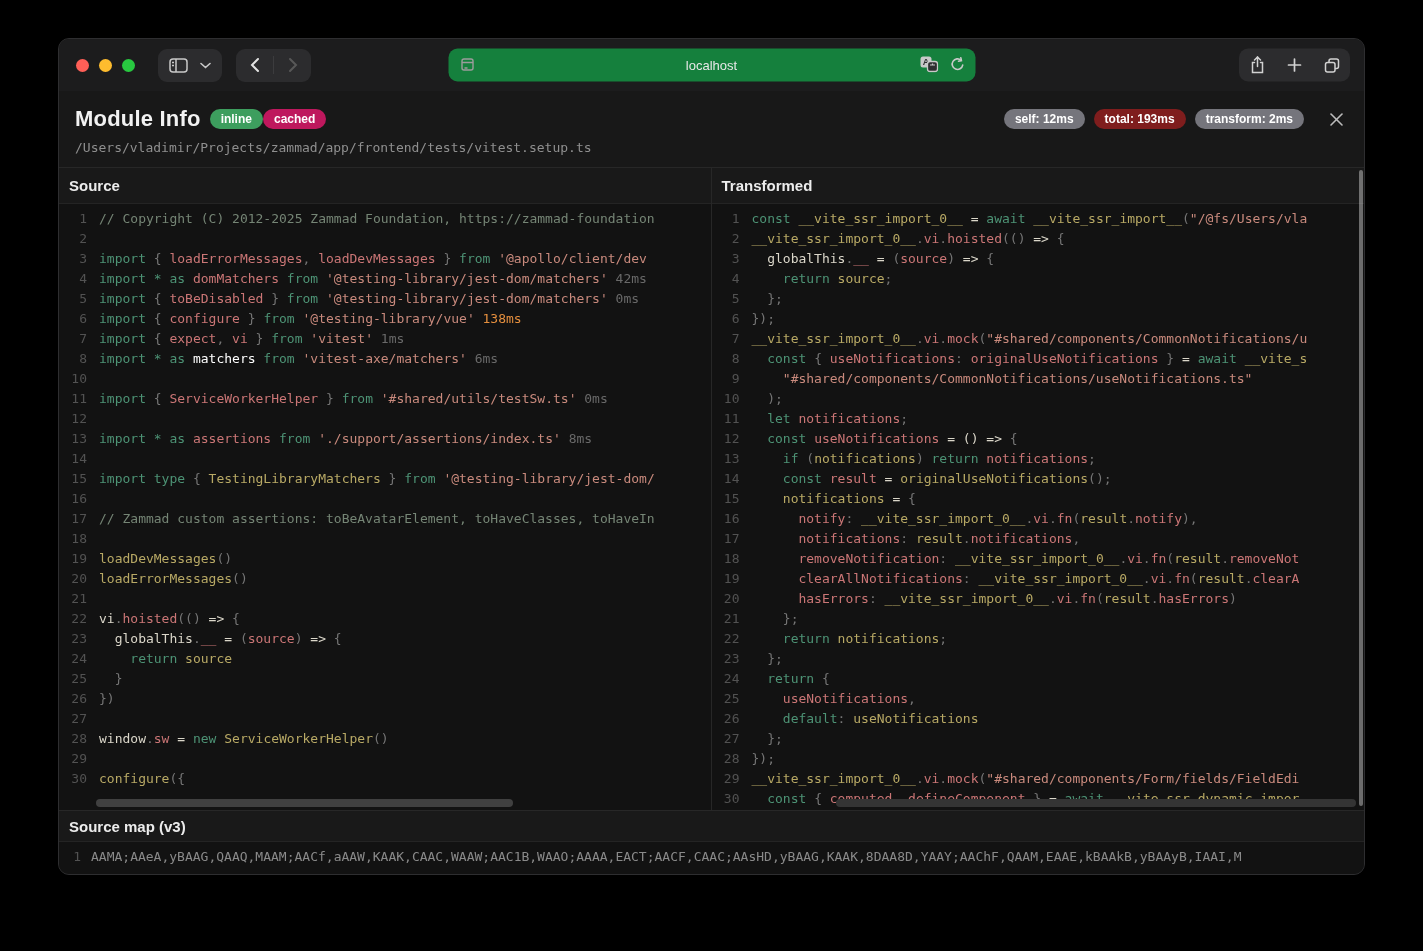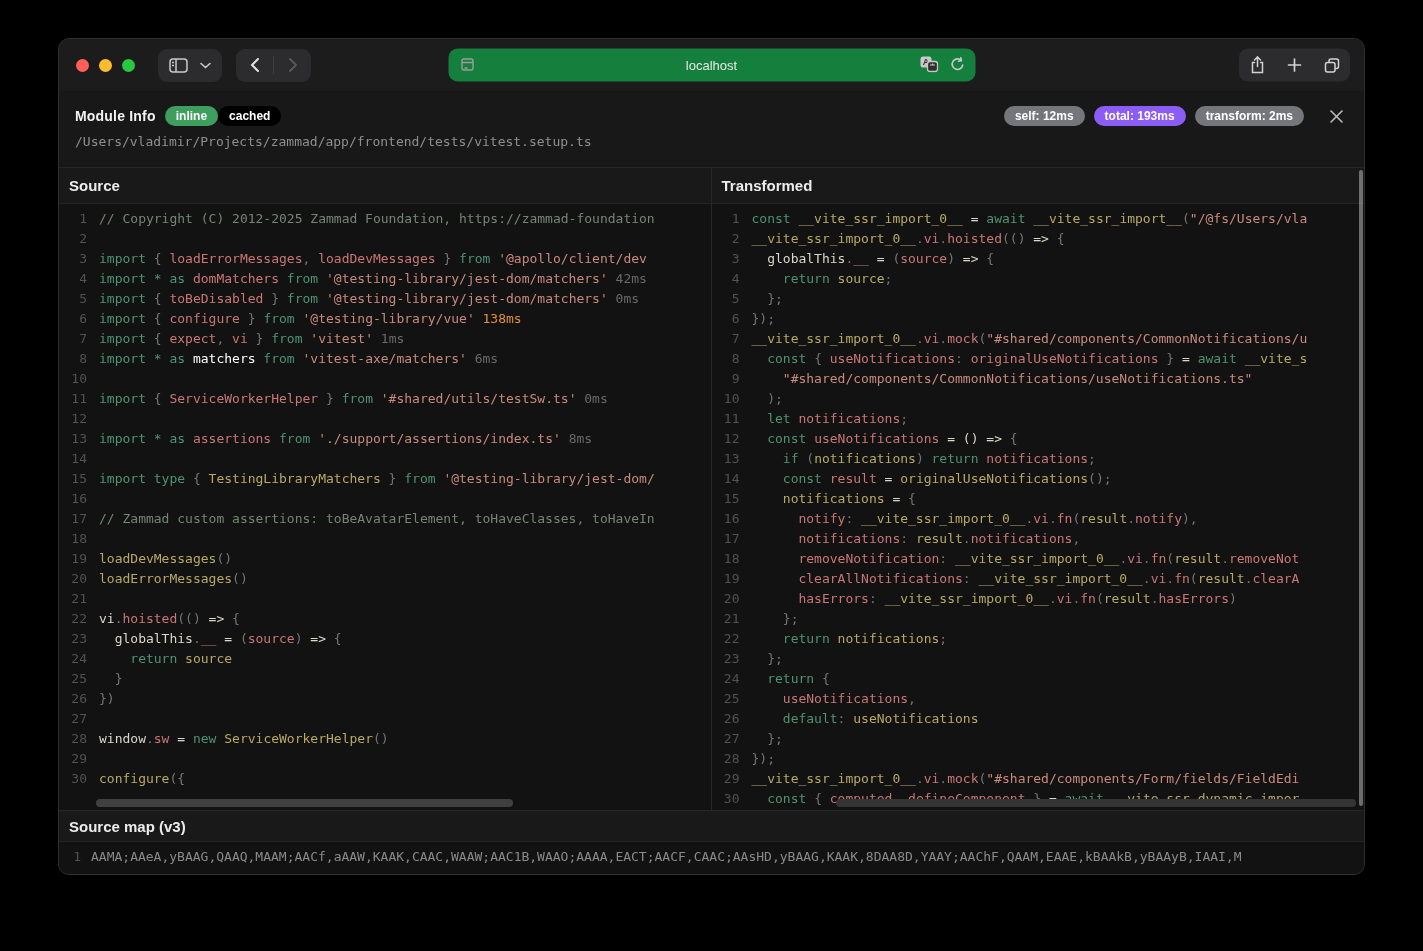--- a/index.html
+++ b/index.html
@@ -29,21 +29,21 @@
   .url-right { position:absolute; right:10px; top:7px; display:flex; gap:11px; align-items:center; }
   .tgroup.right { position:absolute; right:14px; top:50%; transform:translateY(-50%);
                   gap:0; padding:0; }
   .rbtn { background:none; border:none; width:37px; height:33px; display:flex;
           align-items:center; justify-content:center; cursor:pointer; }
 
   
   .modhead { flex:0 0 77px; background:#181818; border-bottom:1px solid #272727;
              padding:15px 20px 0 16px; }
   .modrow { display:flex; align-items:center; gap:9px; }
-  .modtitle { color:#f2f2f2; font-size:14px; font-weight:700; letter-spacing:.2px; }
+  .modtitle { color:#f2f2f2; font-size:22px; font-weight:700; letter-spacing:.2px; }
   .pill { display:inline-block; color:#fff; font-size:12px; font-weight:700;
           padding:4px 11px; border-radius:999px; line-height:1; }
   .spacer { flex:1; }
   .timings { display:flex; gap:9px; }
   .closebtn { background:none; border:none; cursor:pointer; margin-left:16px;
               display:flex; align-items:center; }
   .modpath { margin-top:8px; color:#8f8f8f; font-size:13px;
              font-family:"DejaVu Sans Mono", monospace; }
 
   
@@ -165,25 +165,25 @@
           <rect x="6" y="2.5" width="9.5" height="9.5" rx="2"></rect>
           <rect x="2.5" y="6" width="9.5" height="9.5" rx="2" fill="#2c2c2e"></rect>
         </svg>
       </button>
     </div>
   </div>
 
   <div class="modhead">
     <div class="modrow">
       <span class="modtitle">Module Info</span>
-      <span class="badges" id="badges"><span class="pill" style="background: rgb(61, 158, 94);">inline</span><span class="pill" style="background: #000000;">cached</span></span>
+      <span class="badges" id="badges"><span class="pill" style="background: rgb(61, 158, 94);">inline</span><span class="pill" style="background: #be185d;">cached</span></span>
       <span class="spacer"></span>
       <span class="timings" id="timings">
           <span class="pill" style="background: rgb(117, 117, 124);">self: 12ms</span>
-          <span class="pill" style="background: #8b5cf6;">total: 193ms</span>
+          <span class="pill" style="background: #7f1d1d;">total: 193ms</span>
           <span class="pill" style="background: rgb(117, 117, 124);">transform: 2ms</span>
         </span>
       <button class="closebtn">
         <svg width="15" height="15" viewBox="0 0 15 15" stroke="#bcbcbc" stroke-width="1.6" stroke-linecap="round">
           <line x1="2" y1="2" x2="13" y2="13"></line>
           <line x1="13" y1="2" x2="2" y2="13"></line>
         </svg>
       </button>
     </div>
     <div class="modpath">/Users/vladimir/Projects/zammad/app/frontend/tests/vitest.setup.ts</div>

